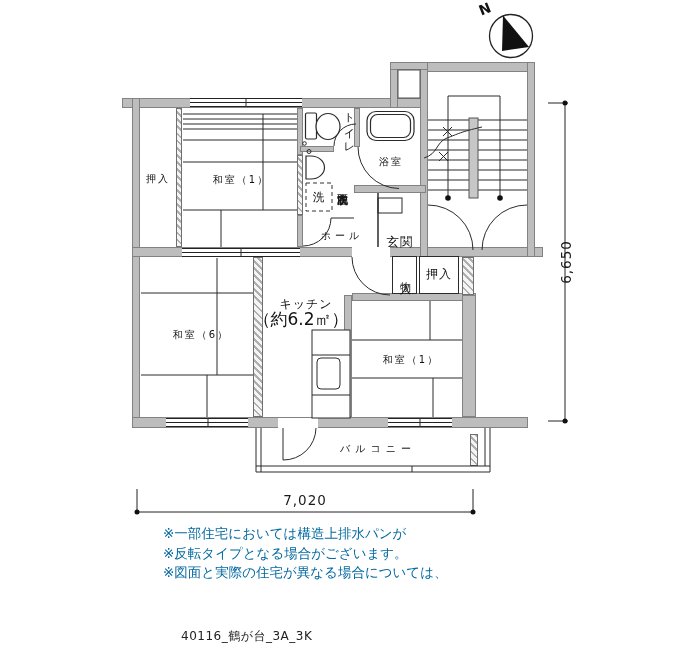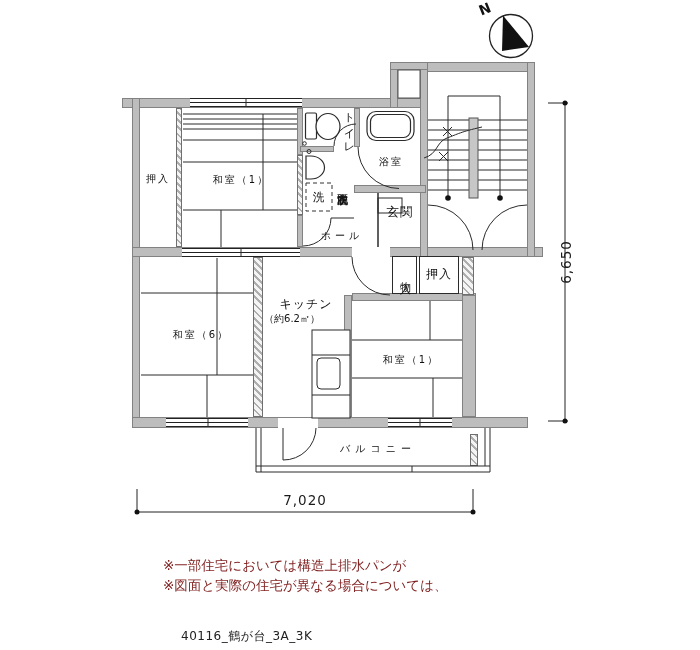--- a/index.html
+++ b/index.html
@@ -10,21 +10,21 @@
   .win{position:absolute;height:9px;background:linear-gradient(to bottom,#222 0 1px,#fff 1px 4px,#222 4px 5px,#fff 5px 8px,#222 8px 9px);}
   .gap{position:absolute;background:#fff;}
   svg{position:absolute;left:0;top:0;pointer-events:none;}
   .lbl{position:absolute;transform:translate(-50%,-50%);font-size:10px;color:#111;
        white-space:nowrap;letter-spacing:2px;}
   .sm{font-size:11.5px;letter-spacing:1px;}
   .vert{writing-mode:vertical-rl;letter-spacing:2px;font-size:11px;}
   .dim{position:absolute;transform:translate(-50%,-50%);font-size:13.5px;color:#1a1a1a;letter-spacing:1px;white-space:nowrap;}
   .dimv{transform:translate(-50%,-50%) rotate(-90deg);}
   .north-n{position:absolute;font-size:14px;font-weight:600;color:#111;transform:rotate(-22deg);}
-  #notes{position:absolute;left:163px;top:556px;font-size:13.5px;line-height:19.5px;color:#7f1d1d;}
+  #notes{position:absolute;left:163px;top:524px;font-size:13.5px;line-height:19.5px;color:#0369a1;}
   #notes div{white-space:pre;}
   #footer{position:absolute;left:181px;top:628px;font-size:12px;color:#222;letter-spacing:0.5px;}
 </style>
 </head>
 <body>
 
 <div id="canvas">
 
   <div class="w" style="left:122px;top:98px;width:306px;height:10px"></div>
   <div class="w" style="left:132px;top:98px;width:8px;height:330px"></div>
@@ -141,31 +141,32 @@
 
   <div class="north-n" style="left:479px;top:1px">N</div>
 
   <div class="lbl" style="left:158px;top:179px">押入</div>
   <div class="lbl" style="left:241px;top:180px">和室（1）</div>
   <div class="lbl vert" style="left:348px;top:127px">トイレ</div>
   <div class="lbl vert" style="left:341px;top:185px;letter-spacing:0">洗面脱衣室</div>
   <div class="lbl sm" style="left:319px;top:197px">洗</div>
   <div class="lbl" style="left:391px;top:162px">浴室</div>
   <div class="lbl" style="left:342px;top:236px;letter-spacing:4px">ホール</div>
-  <div class="lbl" style="left:400px;top:212px;letter-spacing:1px;font-size:12.5px">玄関</div>
+  <div class="lbl" style="left:400px;top:242px;letter-spacing:1px;font-size:12.5px">玄関</div>
   <div class="lbl vert" style="left:404px;top:274px;letter-spacing:1px">物入</div>
   <div class="lbl" style="left:439px;top:274px;font-size:12px;letter-spacing:1px">押入</div>
   <div class="lbl" style="left:411px;top:360px">和室（1）</div>
   <div class="lbl" style="left:201px;top:335px">和室（6）</div>
   <div class="lbl" style="left:306px;top:304px;font-size:12px;letter-spacing:1px">キッチン</div>
-  <div class="lbl" style="left:292px;top:319px;font-size:10px;letter-spacing:0">（約6.2㎡）</div>
+  <div class="lbl" style="left:301px;top:319px;font-size:17px;letter-spacing:0">（約6.2㎡）</div>
   <div class="lbl" style="left:378px;top:449px;letter-spacing:5px">バルコニー</div>
 
   <div class="dim" style="left:305px;top:500px">7,020</div>
   <div class="dim dimv" style="left:566px;top:262px">6,650</div>
 
   <div id="notes">
     <div>※一部住宅においては構造上排水パンが</div>
+    <div>※反転タイプとなる場合がございます。</div>
     <div>※図面と実際の住宅が異なる場合については、</div>
   </div>
 
   <div id="footer">40116_鶴が台_3A_3K</div>
 </div>
 
 </body></html>

